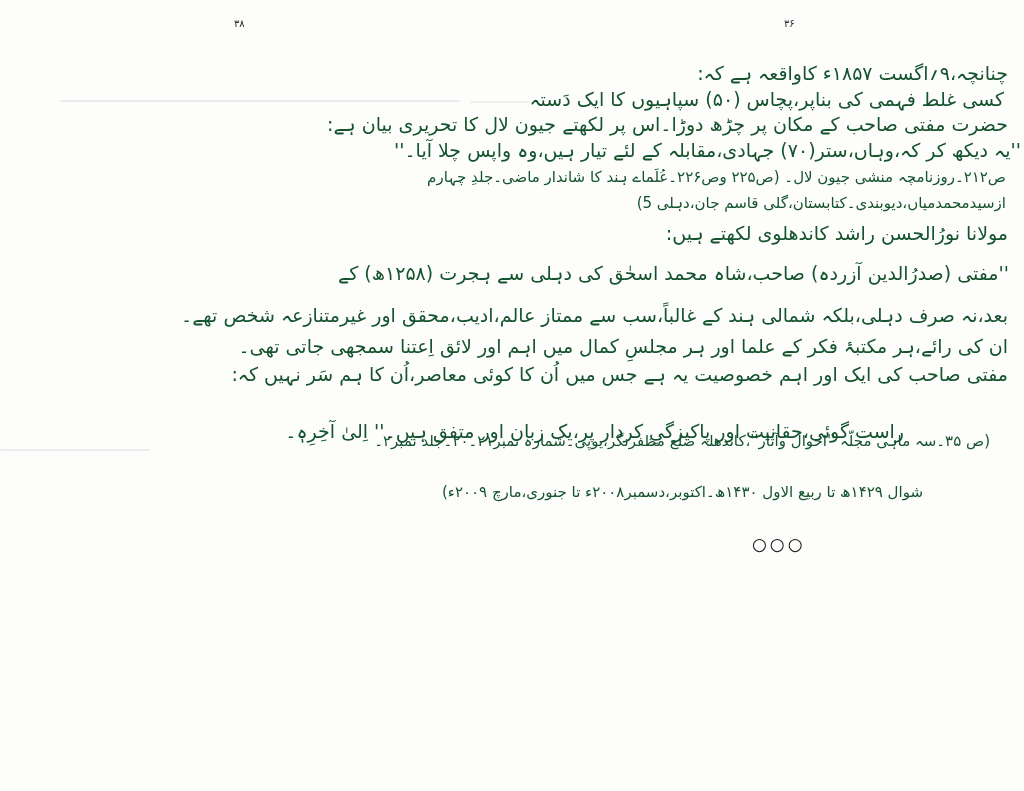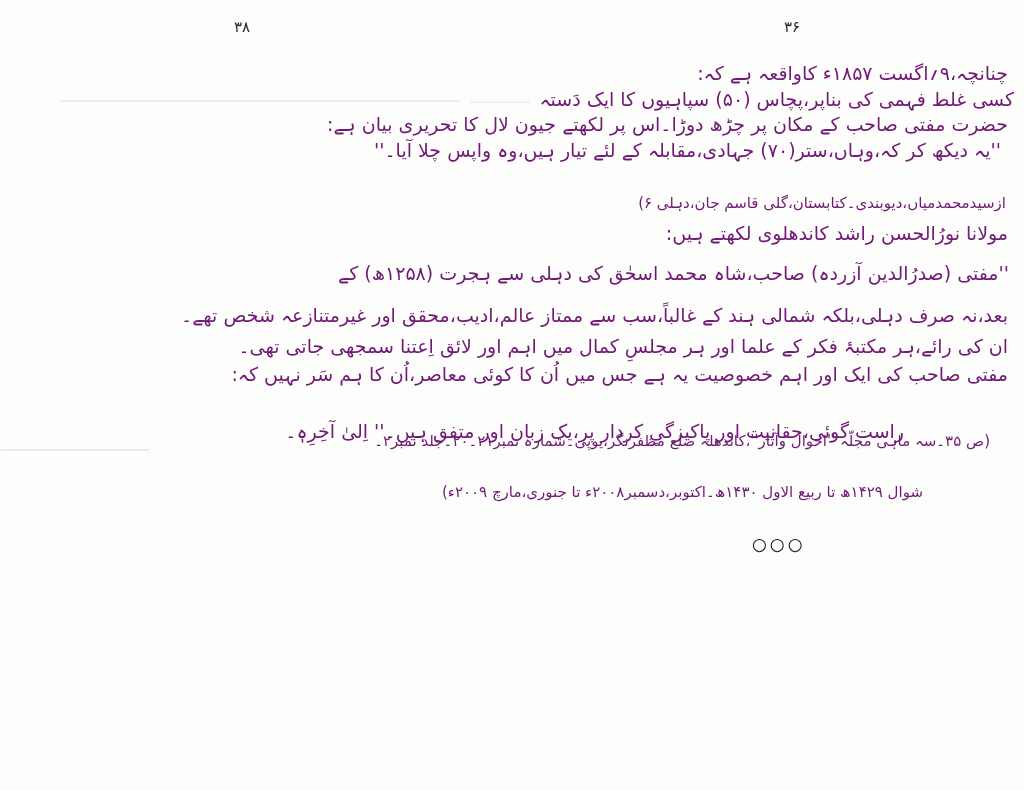--- a/index.html
+++ b/index.html
@@ -5,34 +5,34 @@
   html,body{margin:0;padding:0;background:#e9e9e9;}
   .canvas{
     position:relative;width:1024px;height:791px;margin:0 auto;
     background:#fdfdfc;overflow:hidden;
     font-family:"DejaVu Sans","DejaVu Serif",sans-serif;
     color:#1c1c1c;
   }
   
   .tline{
     position:absolute;direction:rtl;white-space:nowrap;
-    font-size:19px;line-height:26px;color:#701a75;
+    font-size:19px;line-height:26px;color:#14532d;
     letter-spacing:-0.2px;
   }
   .fn{font-size:15px;line-height:22px;}   
   .pagenum{
-    position:absolute;font-size:15px;color:#2a2a2a;direction:rtl;
+    position:absolute;font-size:10px;color:#2a2a2a;direction:rtl;
   }
   
   .pn-left {top:18px;left:234px;}
   .pn-right{top:18px;left:784px;text-align:right;}
   .l1 {top:60px; right:16px;}
-  .l2 {top:86px; right:10px;text-align:right;}
+  .l2 {top:86px; right:20px;text-align:right;}
   .l3 {top:111px;right:16px;}
-  .l4 {top:137px;right:23px;margin-left:32px;}
+  .l4 {top:137px;right:3px;margin-left:32px;}
   .l5 {top:166px;right:18px;}
   .l6 {top:192px;right:18px;}
   .l7 {top:220px;right:16px;}
   .l8 {top:249px;right:15px;margin-top:11px;}
   .l9 {top:278px;right:16px;margin-top:24px;}
   .l10{top:306px;right:24px;}
   .l11{top:333px;right:16px;}
   .l12{top:361px;right:16px;text-align:right;}
   .l13{top:390px;right:20px;}
   .l14{top:418px;right:120px;}
@@ -59,21 +59,22 @@
   <div class="streak s3"></div>
 
   <div class="pagenum pn-left">۳۸</div>
 
   <div class="pagenum pn-right">۳۶</div>
 
   <div class="tline l1">چنانچہ،۹؍اگست ۱۸۵۷ء کاواقعہ ہے کہ:</div>
   <div class="tline l2">کسی غلط فہمی کی بناپر،پچاس (۵۰) سپاہیوں کا ایک دَستہ</div>
   <div class="tline l3">حضرت مفتی صاحب کے مکان پر چڑھ دوڑا۔اس پر لکھتے جیون لال کا تحریری بیان ہے:</div>
   <div class="tline l4">''یہ دیکھ کر کہ،وہاں،ستر(۷۰) جہادی،مقابلہ کے لئے تیار ہیں،وہ واپس چلا آیا۔''</div>
-  <div class="tline l6 fn">ازسیدمحمدمیاں،دیوبندی۔کتابستان،گلی قاسم جان،دہلی ۶)</div>
+  <div class="tline l5 fn">ص۲۱۲۔روزنامچہ منشی جیون لال۔ (ص۲۲۵ وص۲۲۶۔عُلَماے ہند کا شاندار ماضی۔جلدِ چہارم</div>
+  <div class="tline l6 fn">ازسیدمحمدمیاں،دیوبندی۔کتابستان،گلی قاسم جان،دہلی 5)</div>
   <div class="tline l7">مولانا نورُالحسن راشد کاندھلوی لکھتے ہیں:</div>
   <div class="tline l8">''مفتی (صدرُالدین آزردہ) صاحب،شاہ محمد اسحٰق کی دہلی سے ہجرت (۱۲۵۸ھ) کے</div>
   <div class="tline l9">بعد،نہ صرف دہلی،بلکہ شمالی ہند کے غالباً،سب سے ممتاز عالم،ادیب،محقق اور غیرمتنازعہ شخص تھے۔</div>
   <div class="tline l11">ان کی رائے،ہر مکتبۂ فکر کے علما اور ہر مجلسِ کمال میں اہم اور لائق اِعتنا سمجھی جاتی تھی۔</div>
   <div class="tline l12">مفتی صاحب کی ایک اور اہم خصوصیت یہ ہے جس میں اُن کا کوئی معاصر،اُن کا ہم سَر نہیں کہ:</div>
   <div class="tline l14">راست گوئی،حقانیت اور پاکیزگیِ کردار پر،یک زبان اور متفق ہیں۔'' اِلیٰ آخِرِہٖ۔</div>
   <div class="tline l15 fn">(ص ۳۵۔سہ ماہی مجلّہ ''احوال وآثار''،کاندھلہ ضلع مظفرنگر،یوپی۔شمارہ نمبر۲۱۔۲۰۔جلد نمبر۲۔</div>
   <div class="tline l16 fn">شوال ۱۴۲۹ھ تا ربیع الاول ۱۴۳۰ھ۔اکتوبر،دسمبر۲۰۰۸ء تا جنوری،مارچ ۲۰۰۹ء)</div>
 
   <div class="ornament">○○○</div>

